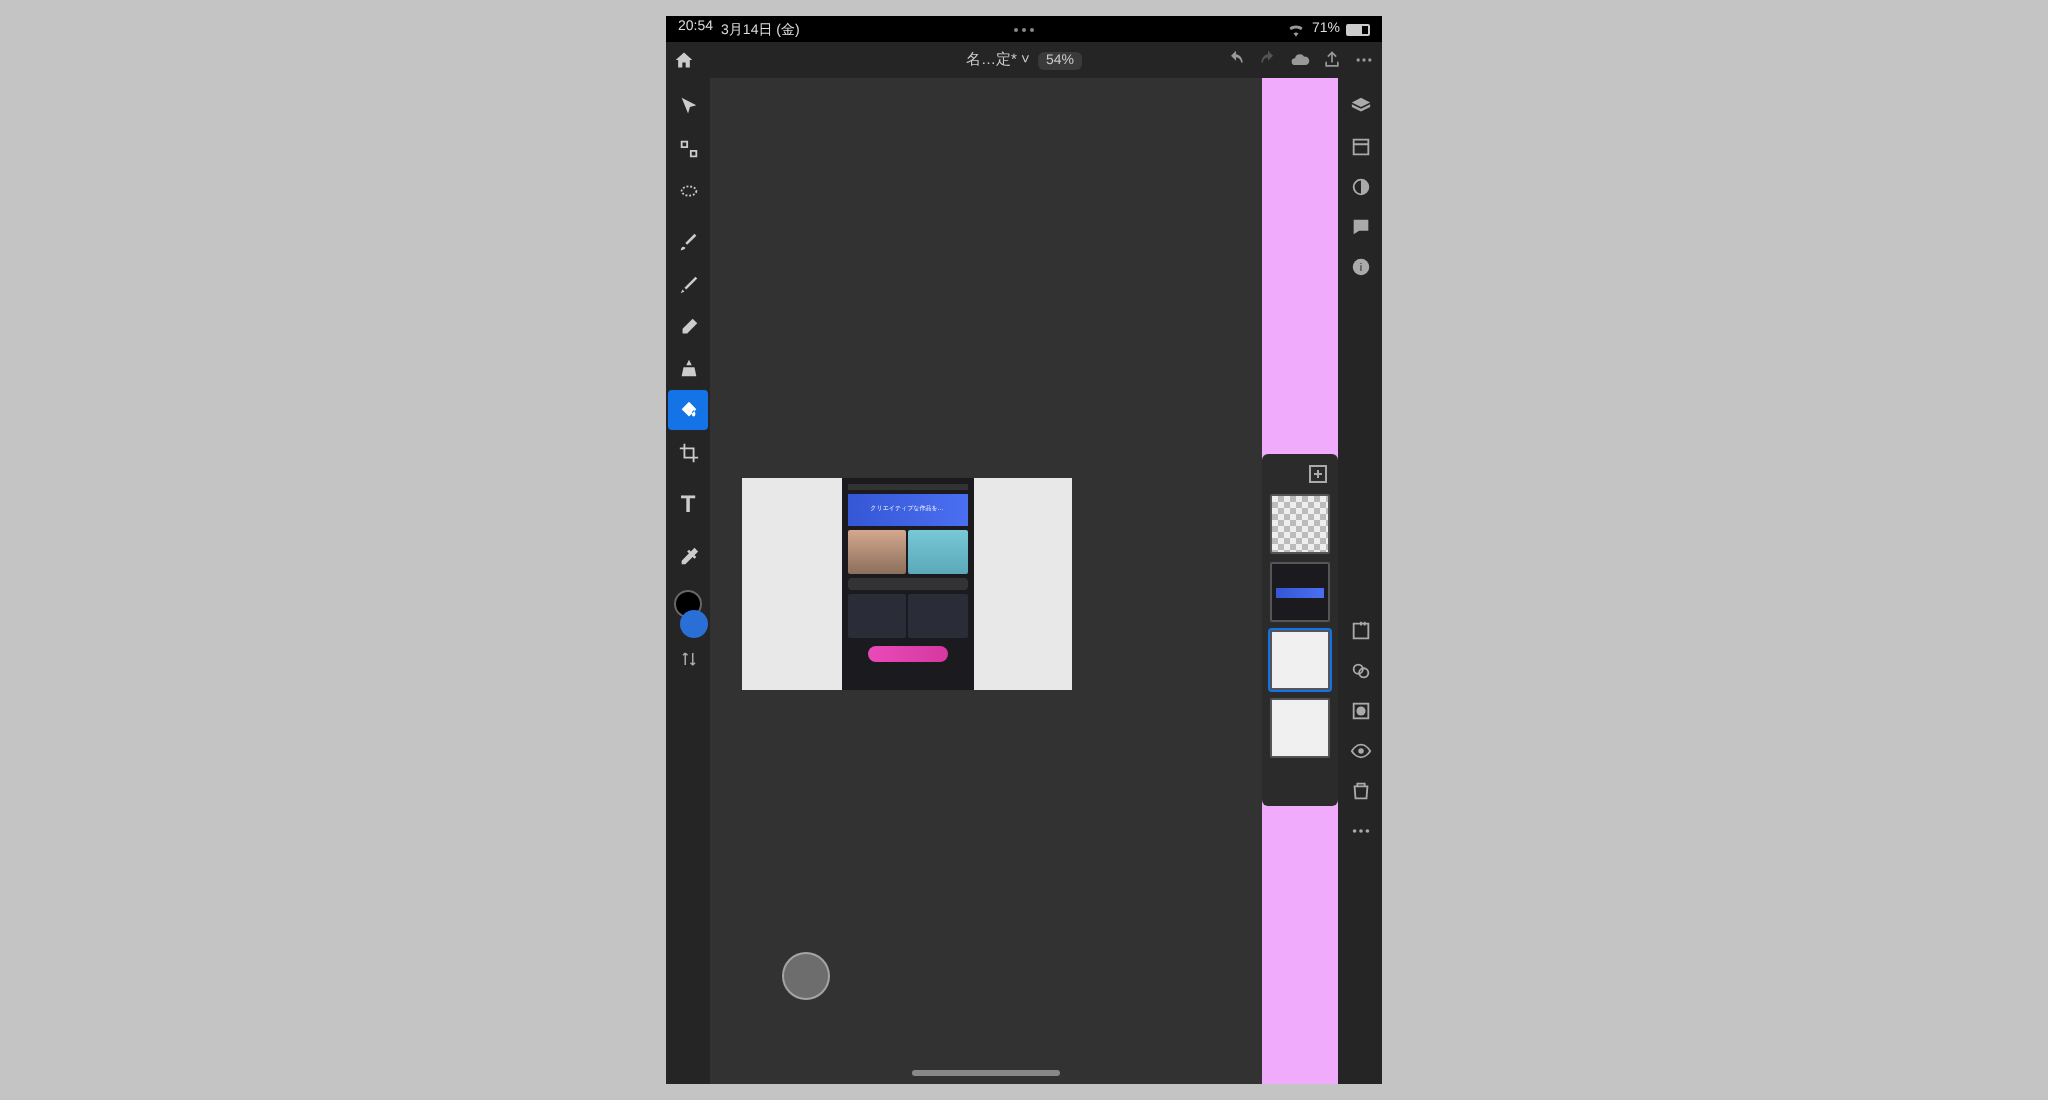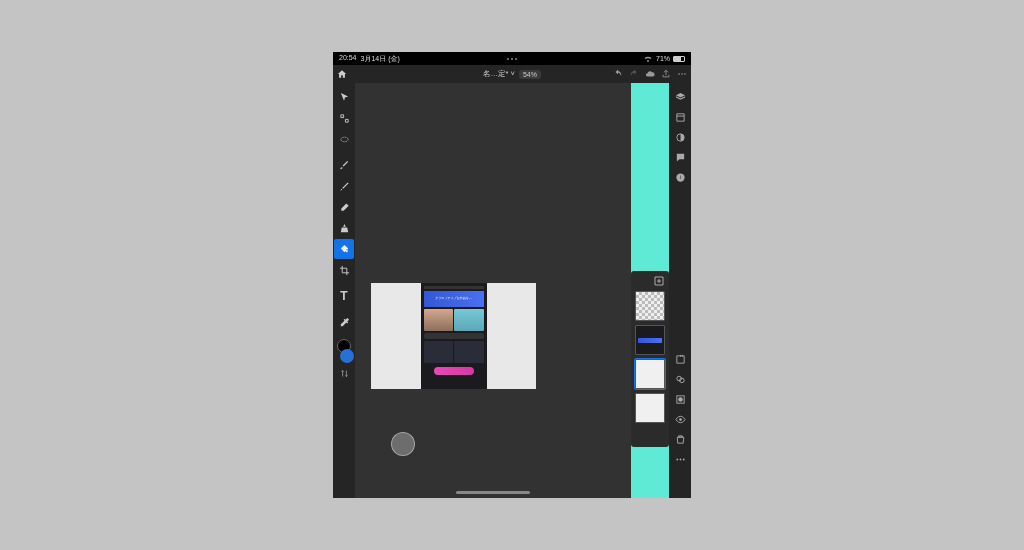--- a/index.html
+++ b/index.html
@@ -8,22 +8,22 @@
   height: 550px;
   background: #c4c4c4;
   display: flex;
   align-items: center;
   justify-content: center;
   font-family: -apple-system, sans-serif;
   overflow: hidden;
 }
 .device-frame {
   width: 358px;
-  height: 446px;
-  background: #5eead4;
+  height: 534px;
+  background: #f0abfc;
   position: relative;
   overflow: hidden;
 }
 .status-bar {
   height: 13px;
   background: #000;
   display: flex;
   align-items: center;
   padding: 0 6px;
   font-size: 7px;

